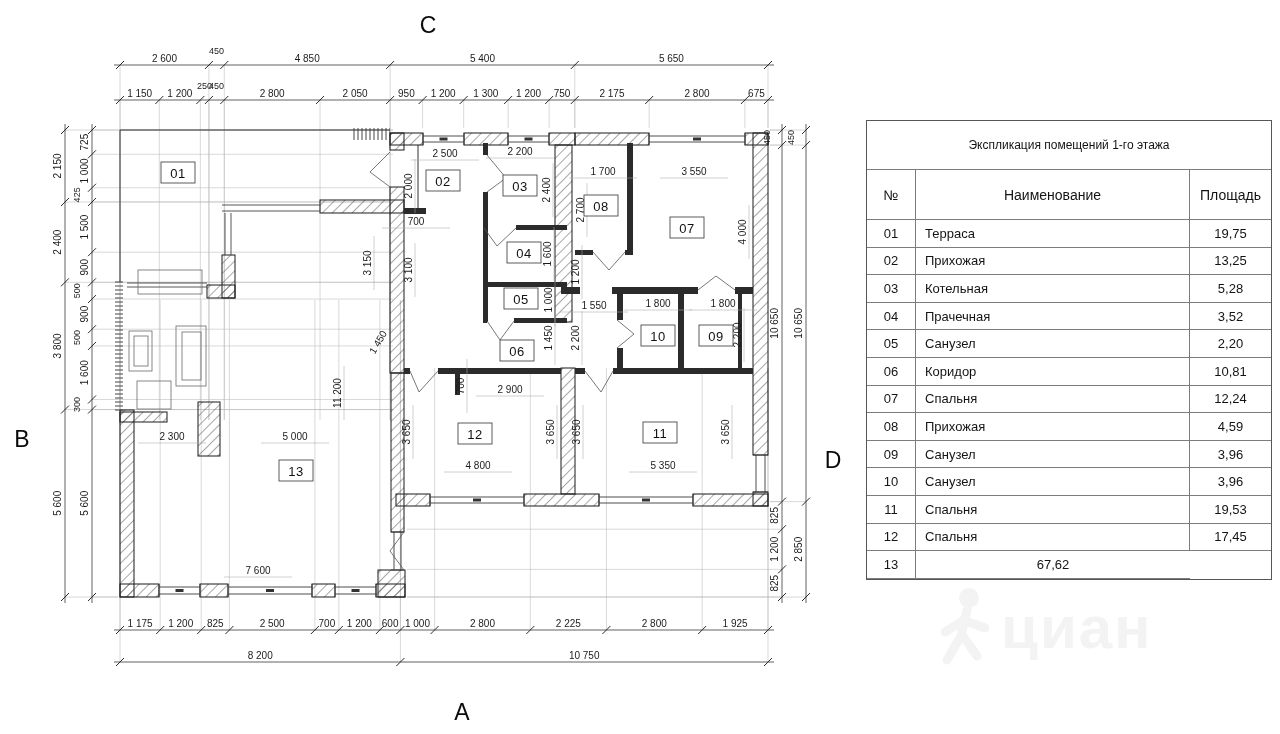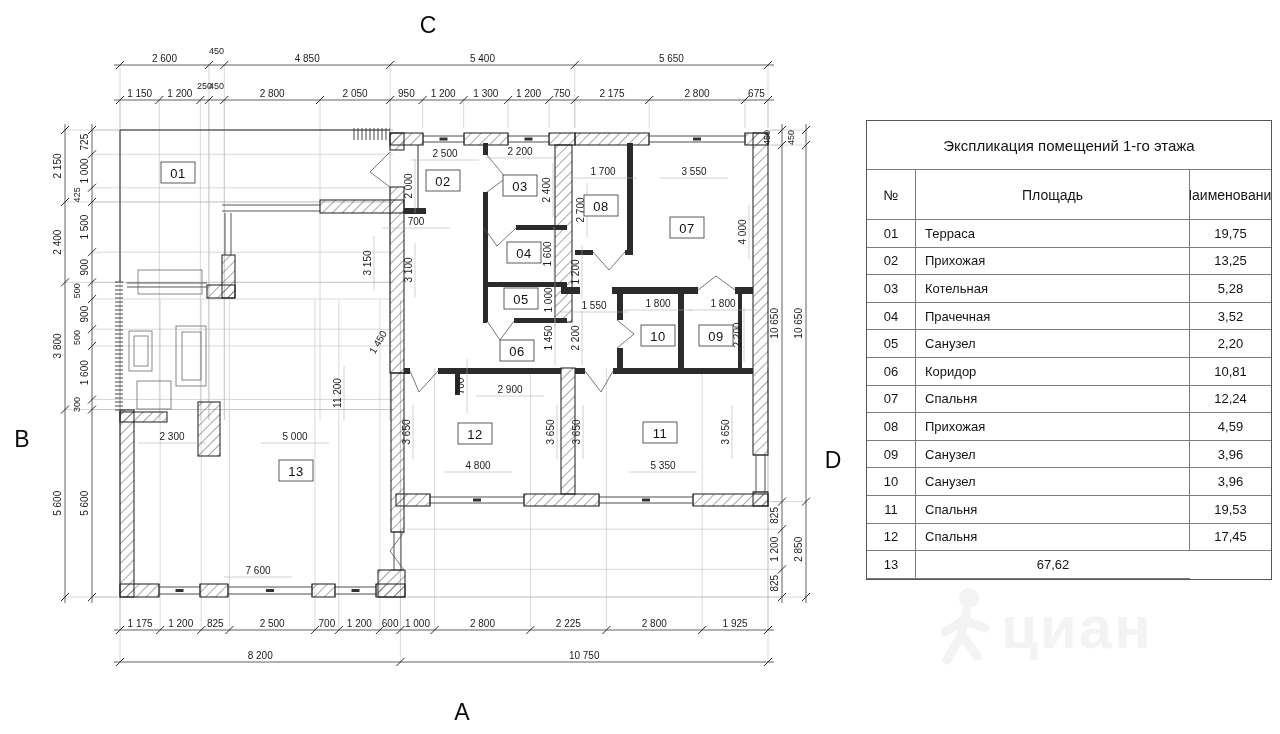--- a/index.html
+++ b/index.html
@@ -17,21 +17,21 @@
   .thin{stroke:#333;stroke-width:1;fill:none;}
   .glass{stroke:#444;stroke-width:.9;fill:none;}
   .doorline{stroke:#555;stroke-width:.8;fill:none;}
   .furn{stroke:#6a6a6a;stroke-width:.8;fill:none;}
   .win{stroke:#3a3a3a;stroke-width:.9;fill:none;}
 
   
   .schedule{position:absolute;left:866px;top:120px;width:404px;border:1.5px solid #565656;
             color:#141414;background:#fff;}
   .sched-title{height:48px;display:flex;align-items:center;justify-content:center;
-               font-size:15px;border-bottom:1px solid #7c7c7c;}
+               font-size:12px;border-bottom:1px solid #7c7c7c;}
   .srow{display:grid;grid-template-columns:49px 1fr 81px;}
   .srow .c{border-right:1px solid #7c7c7c;border-bottom:1px solid #7c7c7c;
            display:flex;align-items:center;justify-content:center;overflow:hidden;}
   .srow .c:last-child{border-right:none;}
   .srow.hrow .c{height:49px;font-size:14px;}
   .srow.trow .c{height:26.6px;font-size:13px;}
   .srow .c.name{justify-content:flex-start;padding-left:9px;}
   .srow.total .c{border-bottom:none;}
 
   
@@ -515,22 +515,22 @@
         <text x="462" y="720" text-anchor="middle" class="axisletter">A</text>
         <text x="22" y="447" text-anchor="middle" class="axisletter">B</text>
         <text x="833" y="468" text-anchor="middle" class="axisletter">D</text>
       </g>
   </svg>
 
   <div class="schedule">
     <div class="sched-title">Экспликация помещений 1-го этажа</div>
     <div class="srow hrow">
       <div class="c">№</div>
+      <div class="c name" style="justify-content:center;padding-left:0;">Наименование</div>
       <div class="c">Площадь</div>
-      <div class="c name" style="justify-content:center;padding-left:0;">Наименование</div>
     </div>
     <div id="sched-body">
         <div class="srow trow">
           <div class="c">01</div>
           <div class="c name">Терраса</div>
           <div class="c">19,75</div>
         </div>
         <div class="srow trow">
           <div class="c">02</div>
           <div class="c name">Прихожая</div>

